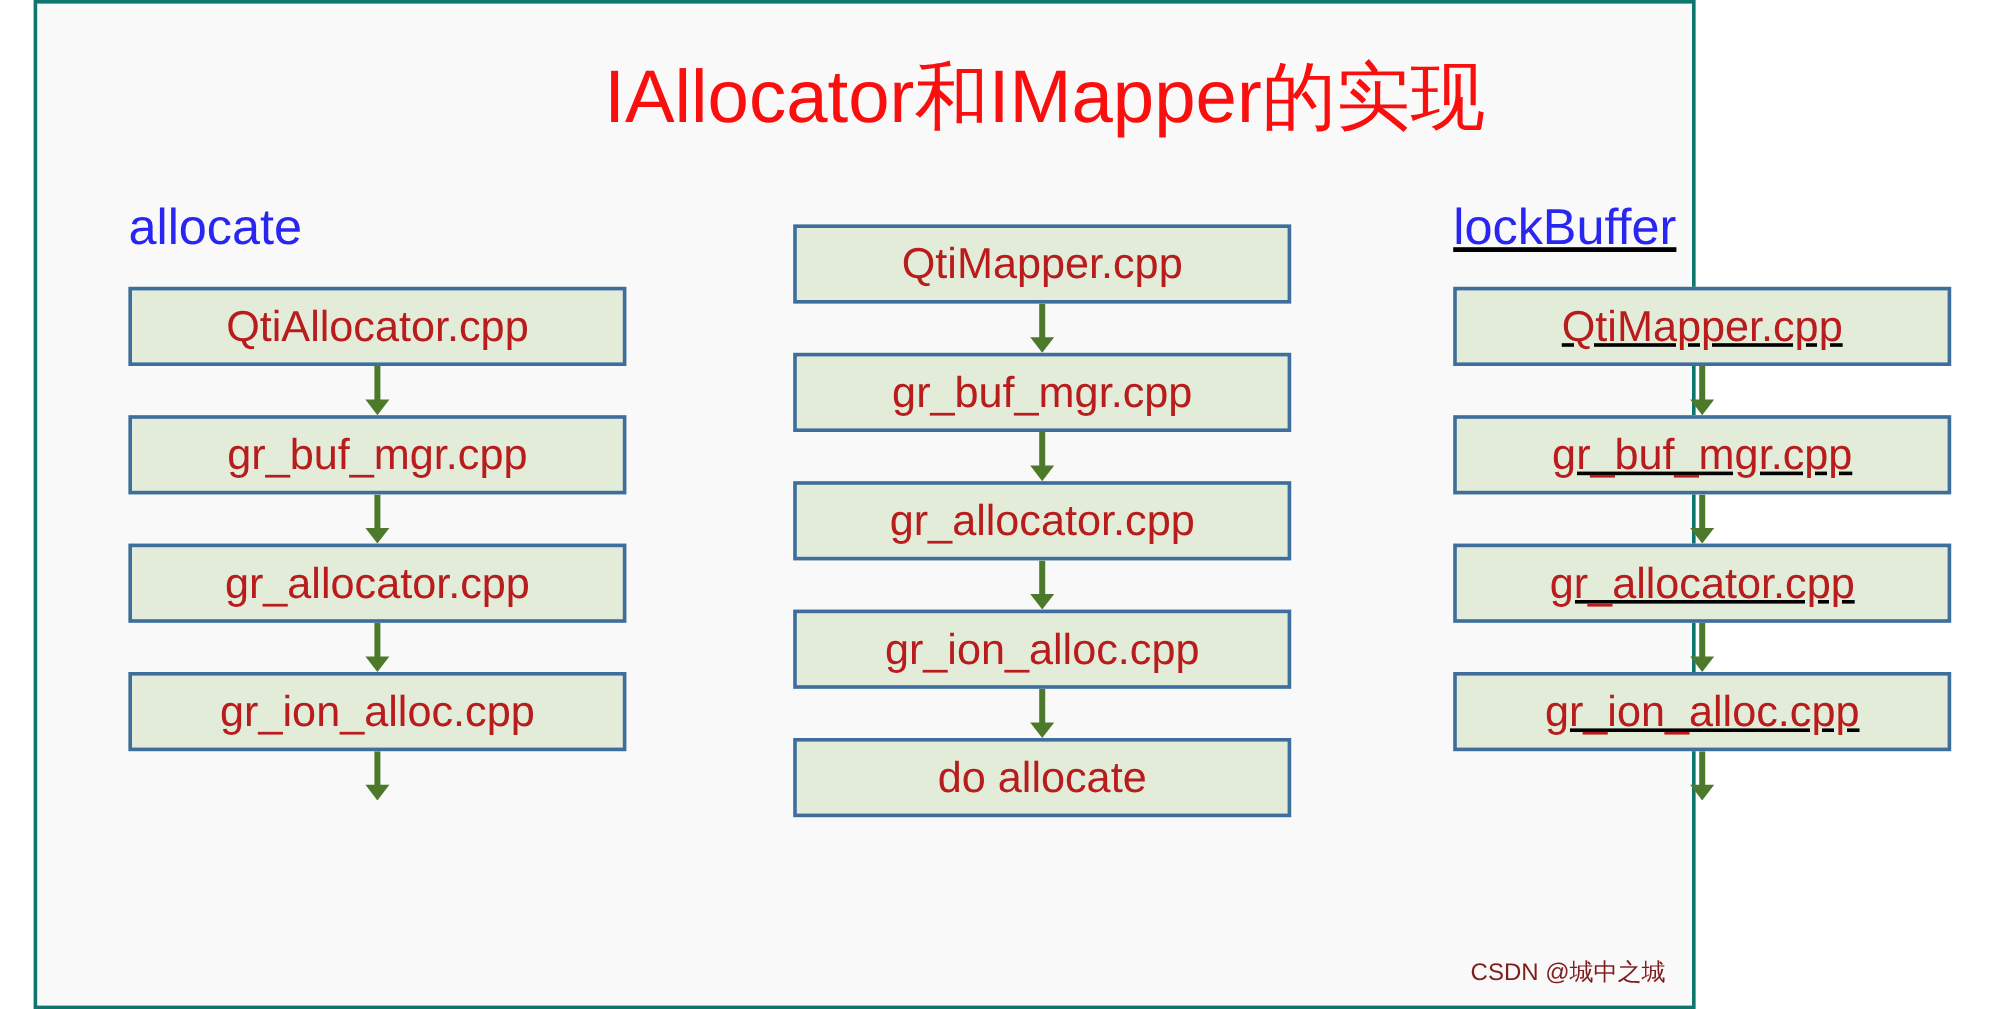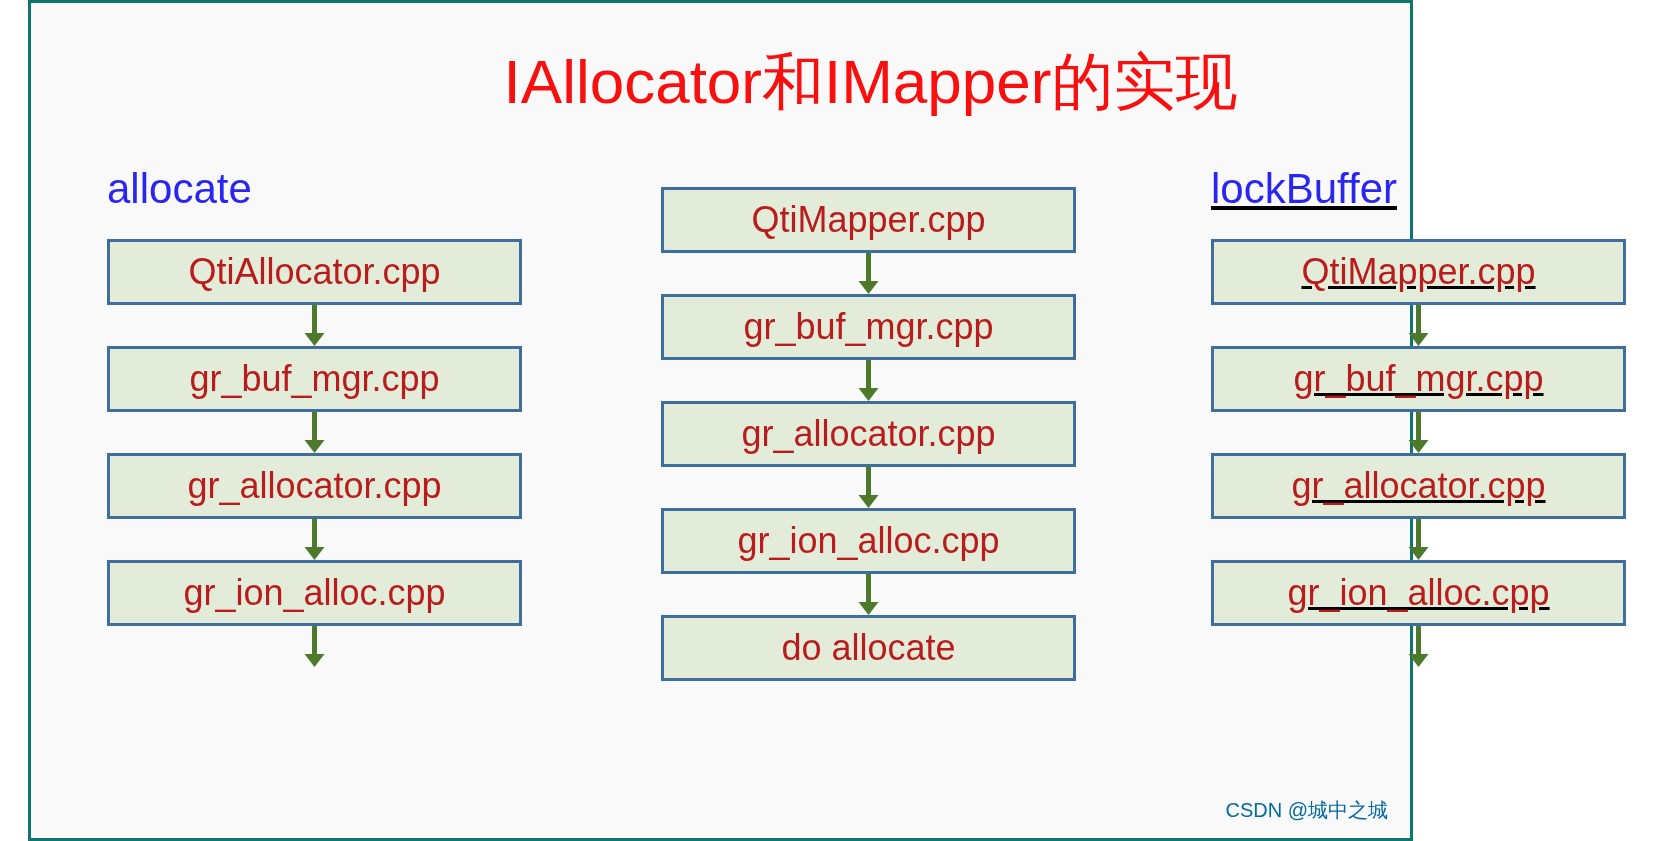--- a/index.html
+++ b/index.html
@@ -203,15 +203,15 @@
       <span class="arrow">
         <svg width="415" height="41" viewBox="0 0 415 41">
           <line x1="207.5" y1="0" x2="207.5" y2="30" stroke="#4d7a2a" stroke-width="5"></line>
           <polygon points="197.5,28 217.5,28 207.5,41" fill="#4d7a2a"></polygon>
         </svg>
       </span>
 
     </div>
   </div>
 
-  <div id="watermark" style="position:absolute; right:22px; bottom:14px; font-size:20px; color:#0369a1; white-space:nowrap;">CSDN @城中之城</div>
+  <div id="watermark" style="position:absolute; right:22px; bottom:14px; font-size:20px; color:#7f1d1d; white-space:nowrap;">CSDN @城中之城</div>
 
 </div>
 
 </body></html>

